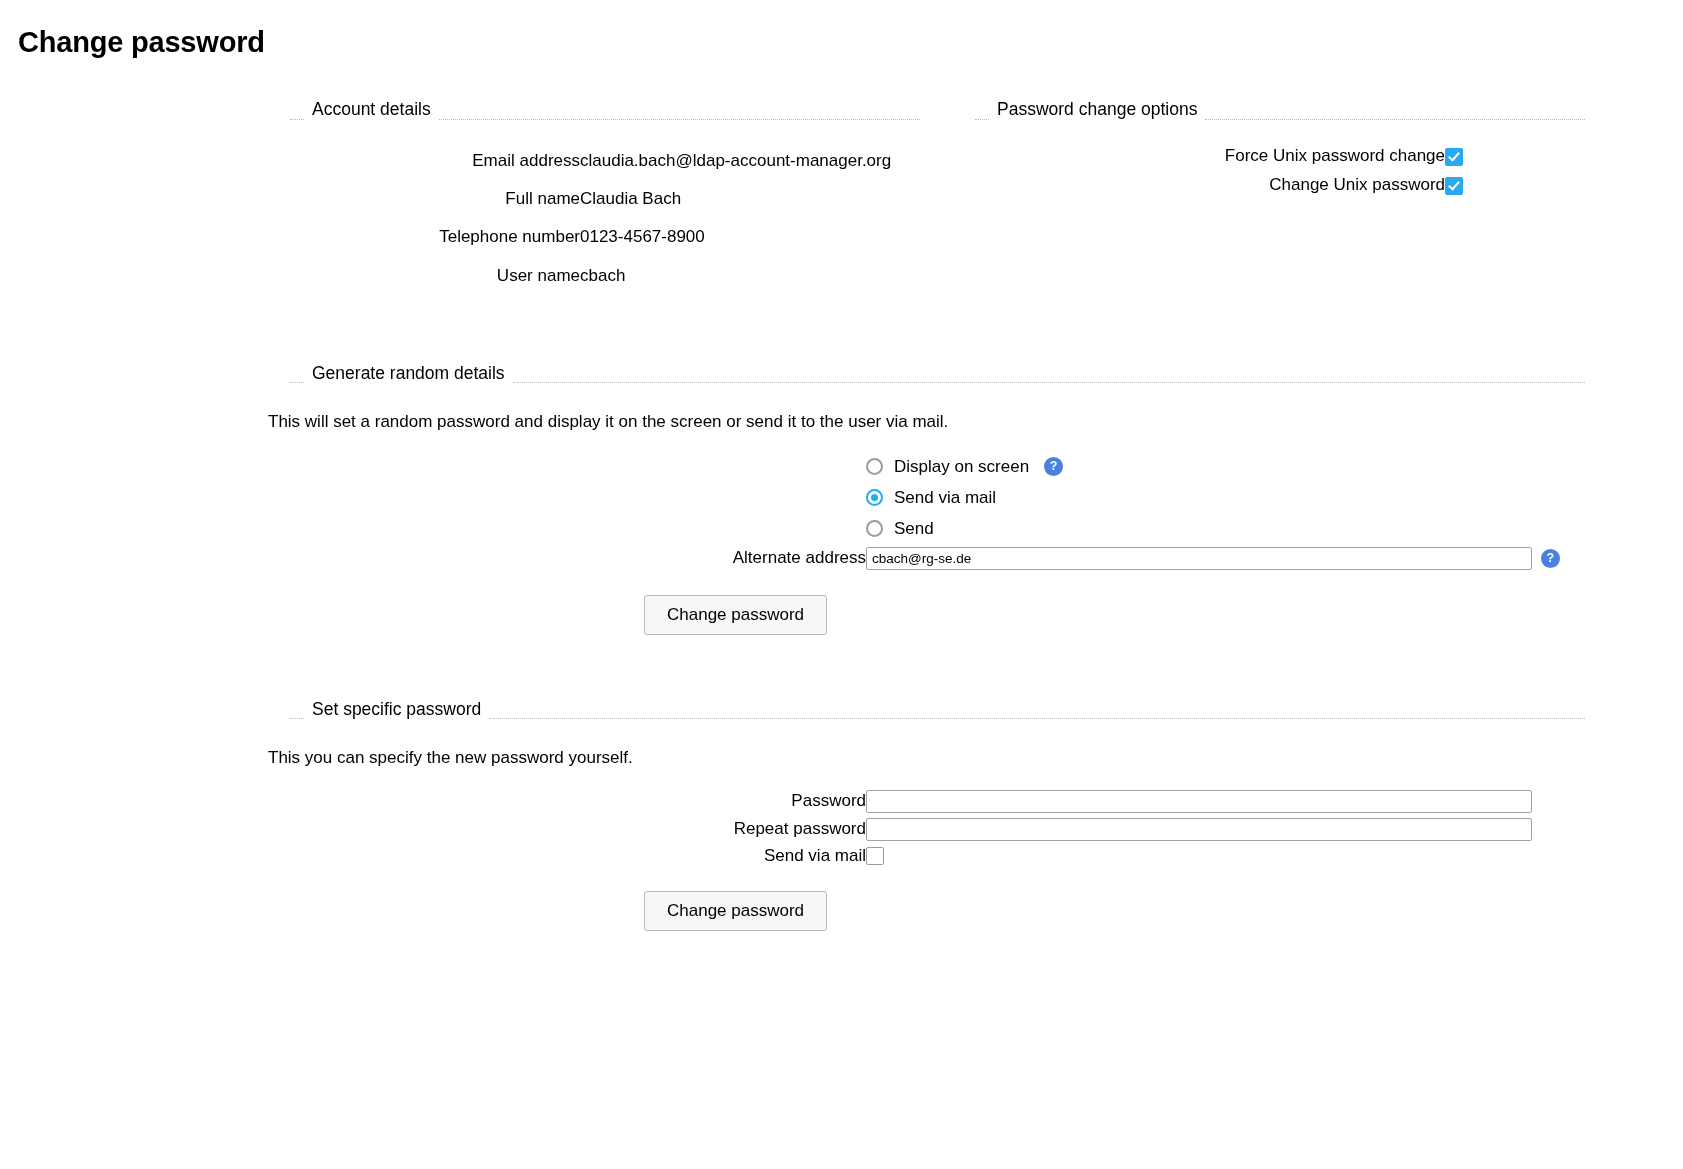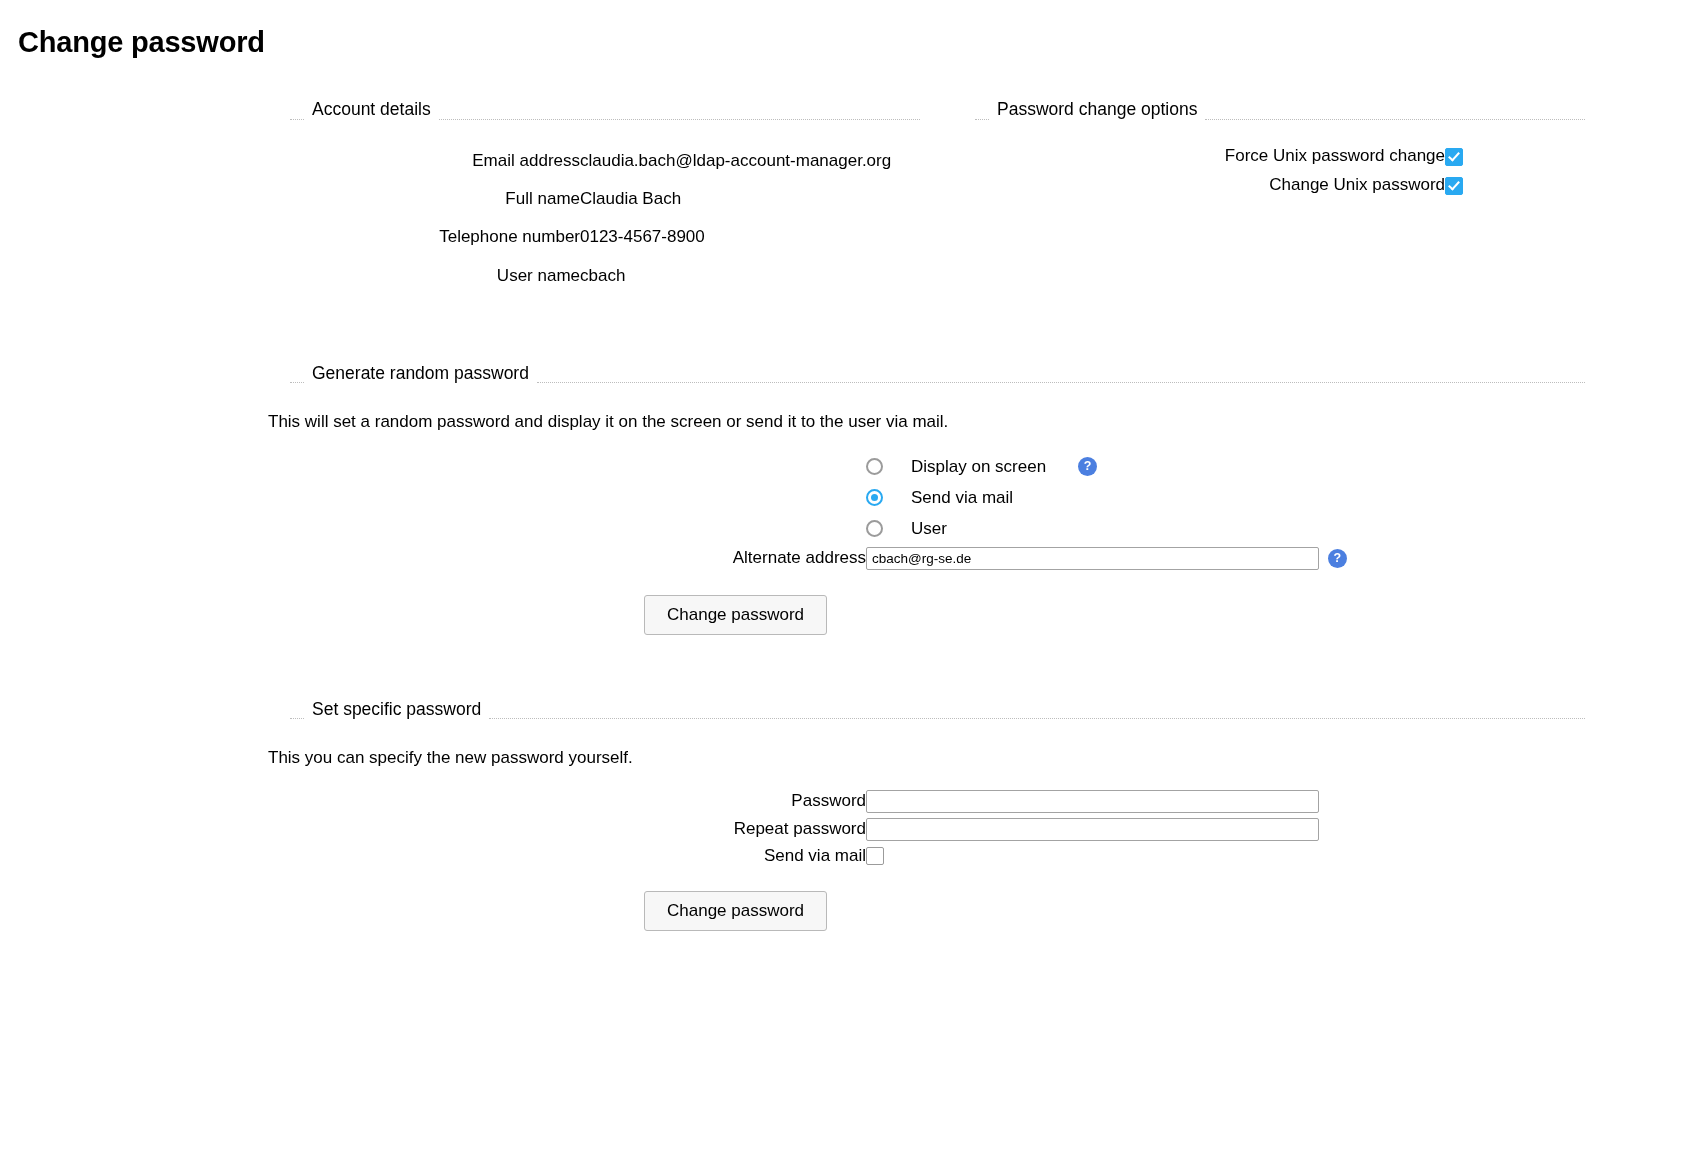--- a/index.html
+++ b/index.html
@@ -204,27 +204,27 @@
     text-align: right;
     white-space: nowrap;
     width: 576px;
     padding-right: 37px;
   }
   td.f-ctl { text-align: left; }
 
   .radio-line {
     display: flex;
     align-items: center;
-    gap: 28px;
+    gap: 11px;
     padding: 3px 0;
   }
   .radio-line .rl-text { font-size: 17px; }
 
   input.text {
-    width: 453px;
+    width: 666px;
     height: 23px;
     border: 1px solid #a3a3a3;
     border-radius: 2px;
     font-family: "Liberation Sans", sans-serif;
     font-size: 13.5px;
     padding: 0 5px;
     box-sizing: border-box;
     background: #ffffff;
     color: #000;
     outline: none;
@@ -304,21 +304,21 @@
       </tbody>
         </table>
     </div>
   </div>
 
   <div class="spacer-lg"></div>
 
   <div class="block">
     <div class="section-head">
       <span class="lead"></span>
-      <span class="label">Generate random password</span>
+      <span class="label">Generate random details</span>
       <span class="rule"></span>
     </div>
 
     <div class="block-desc">This will set a random password and display it on the screen or send it to the user via mail.</div>
 
     <div class="radio-rows">
       <table class="form">
         <tbody>
             <tr>
           <td class="f-label"></td>
@@ -337,21 +337,21 @@
               <span class="radio sel"></span>
               <span class="rl-text">Send via mail</span>
             </div>
           </td>
         </tr>
         <tr>
           <td class="f-label"></td>
           <td class="f-ctl">
             <div class="radio-line">
               <span class="radio"></span>
-              <span class="rl-text">User</span>
+              <span class="rl-text">Send</span>
             </div>
           </td>
         </tr>
         <tr>
           <td class="f-label">Alternate address</td>
           <td class="f-ctl">
             <input class="text" type="text" value="cbach@rg-se.de" style="">
             <span class="help">?</span>
           </td>
         </tr>

